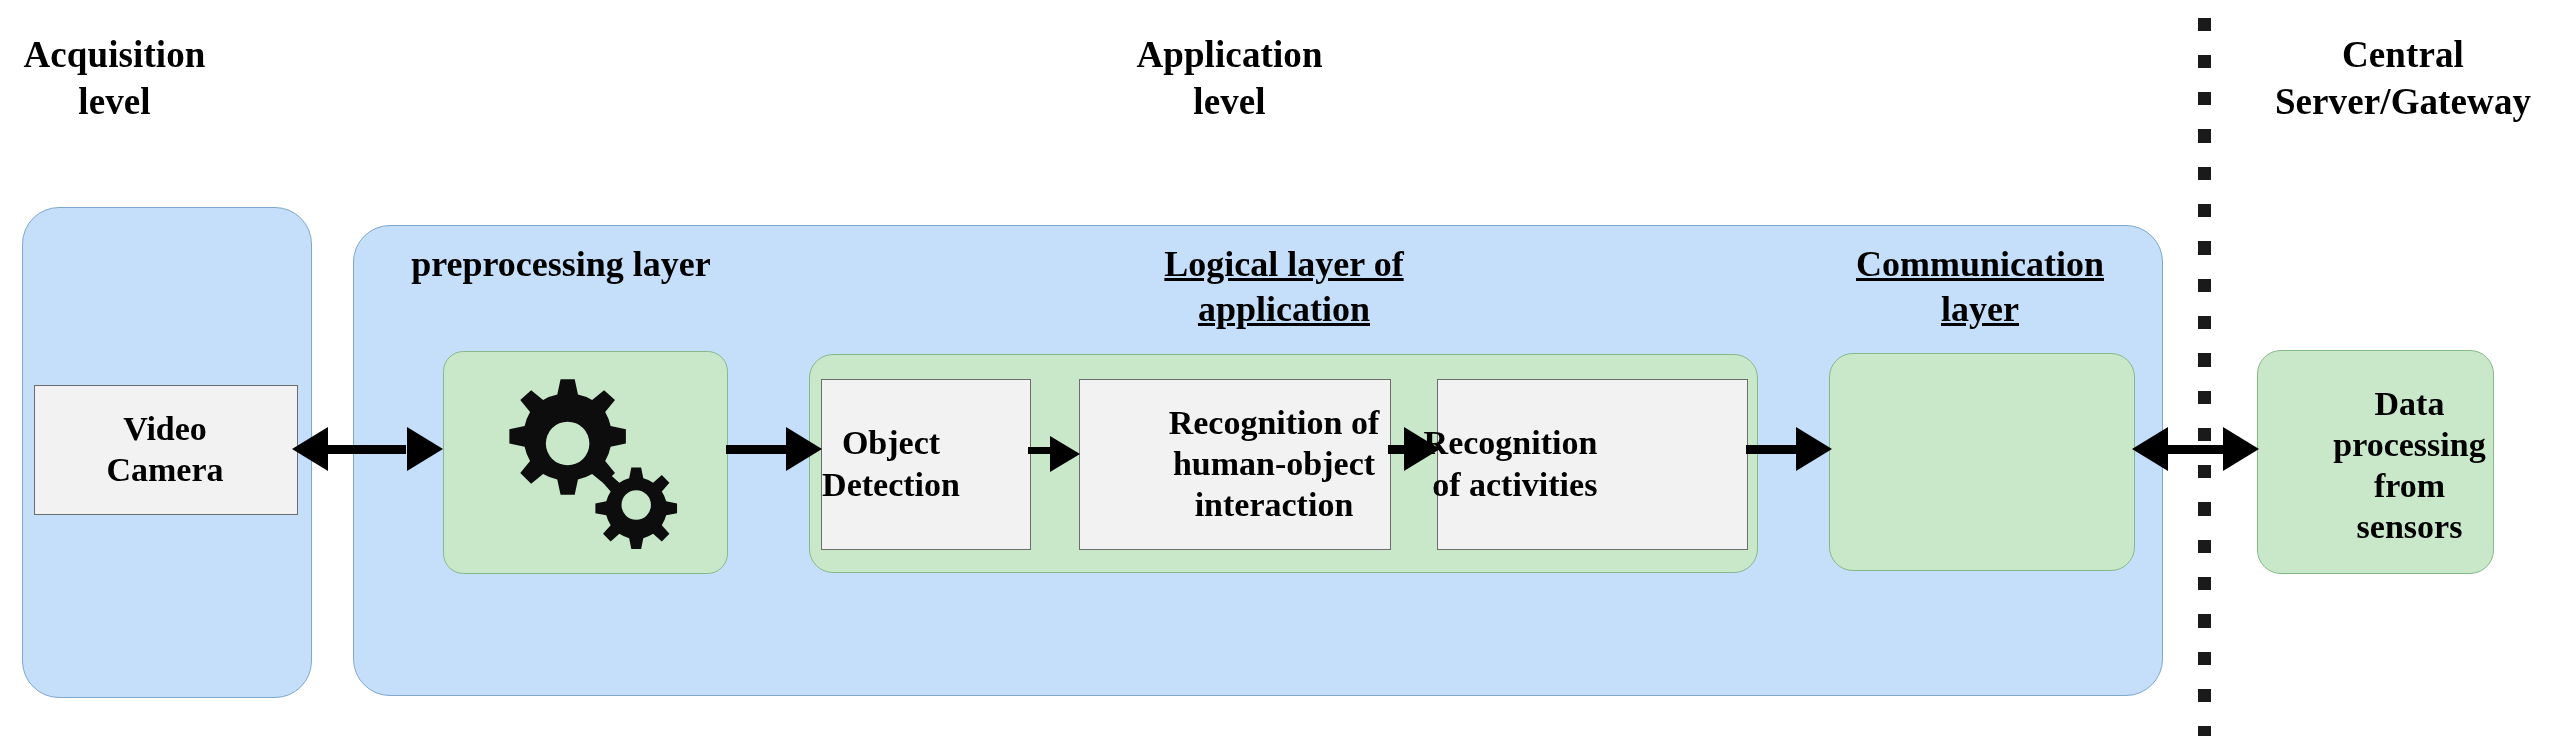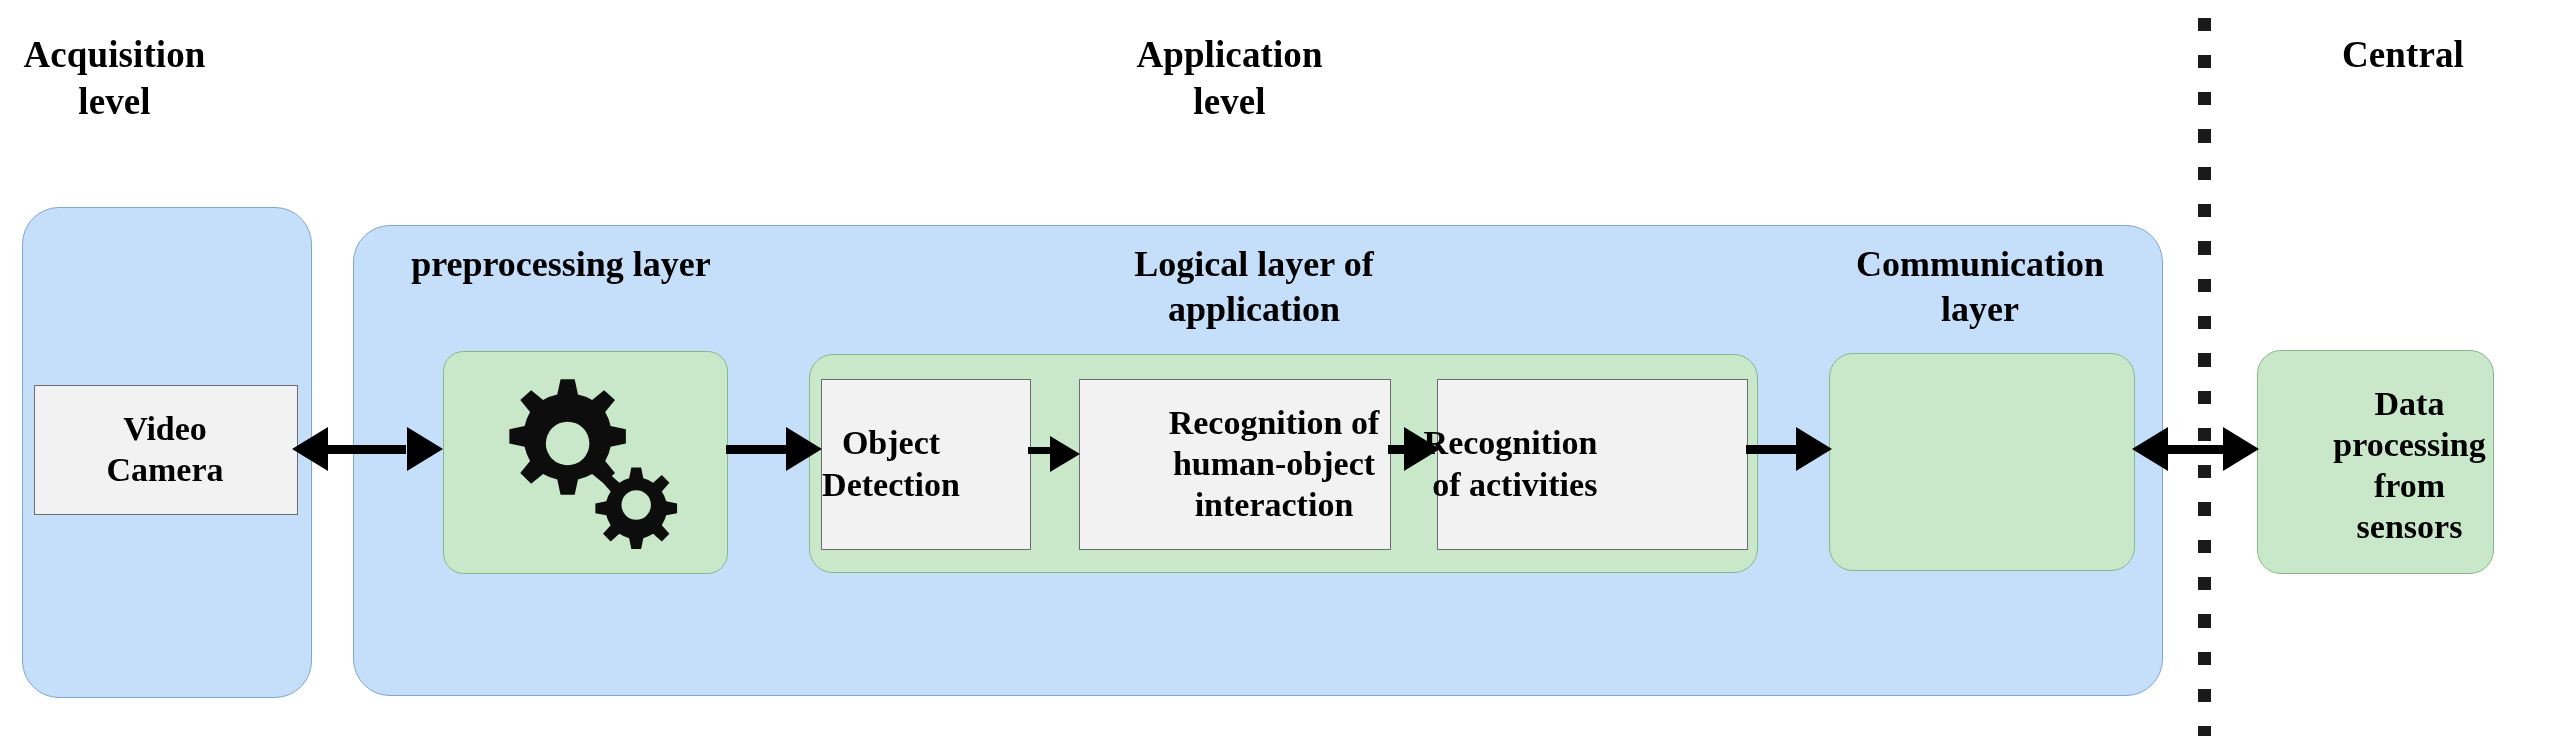--- a/index.html
+++ b/index.html
@@ -48,44 +48,45 @@
     <div>level</div>
   </div>
 
   <div class="hdr" style="left:1079px;top:23px;width:301px;">
     <div>Application</div>
     <div>level</div>
   </div>
 
   <div class="hdr" style="left:2230px;top:23px;width:346px;">
     <div>Central</div>
+    <div>Server/Gateway</div>
   </div>
 
   <div class="blue-outer" style="left:22px;top:199px;width:288px;height:489px;"></div>
 
   <div class="white-box" style="left:34px;top:377px;width:262px;height:128px;"></div>
   <div class="boxtext" style="left:34px;top:377px;width:262px;height:128px;">
     <div>
       <div>Video</div>
       <div>Camera</div>
     </div>
   </div>
 
   <div class="blue-main" style="left:353px;top:217px;width:1808px;height:469px;"></div>
 
   <div class="lbl lbl-layer" style="left:374px;top:234px;width:374px;">
     <div>preprocessing layer</div>
   </div>
 
-  <div class="lbl lbl-layer" style="left:1073px;top:234px;width:362px;">
+  <div class="lbl lbl-layer" style="left:1103px;top:234px;width:362px;text-decoration:underline;">
     <div>Logical layer of</div>
     <div>application</div>
   </div>
 
-  <div class="lbl lbl-layer" style="left:1799px;top:234px;width:362px;">
+  <div class="lbl lbl-layer" style="left:1799px;top:234px;width:362px;text-decoration:underline;">
     <div>Communication</div>
     <div>layer</div>
   </div>
 
   <div class="green-sq" style="left:443px;top:343px;width:283px;height:221px;"></div>
   <div style="position:absolute;left:473px;top:356px;width:223px;height:196px;">
     <svg viewBox="0 0 200 180" width="223" height="196" aria-hidden="true">
       <g fill="#0d0d0d">
 
         <path d="M78 14 l13 0 3 14 a42 42 0 0 1 13 5 l11-9 10 9 -9 11 a42 42 0 0 1 5 13 l14 3 0 13 -14 3 a42 42 0 0 1 -5 13 l9 11 -10 10 -11-9 a42 42 0 0 1 -13 5 l-3 14 -13 0 -3-14 a42 42 0 0 1 -13-5 l-11 9 -10-10 9-11 a42 42 0 0 1 -5-13 l-14-3 0-13 14-3 a42 42 0 0 1 5-13 l-9-11 10-9 11 9 a42 42 0 0 1 13-5 z"></path>

